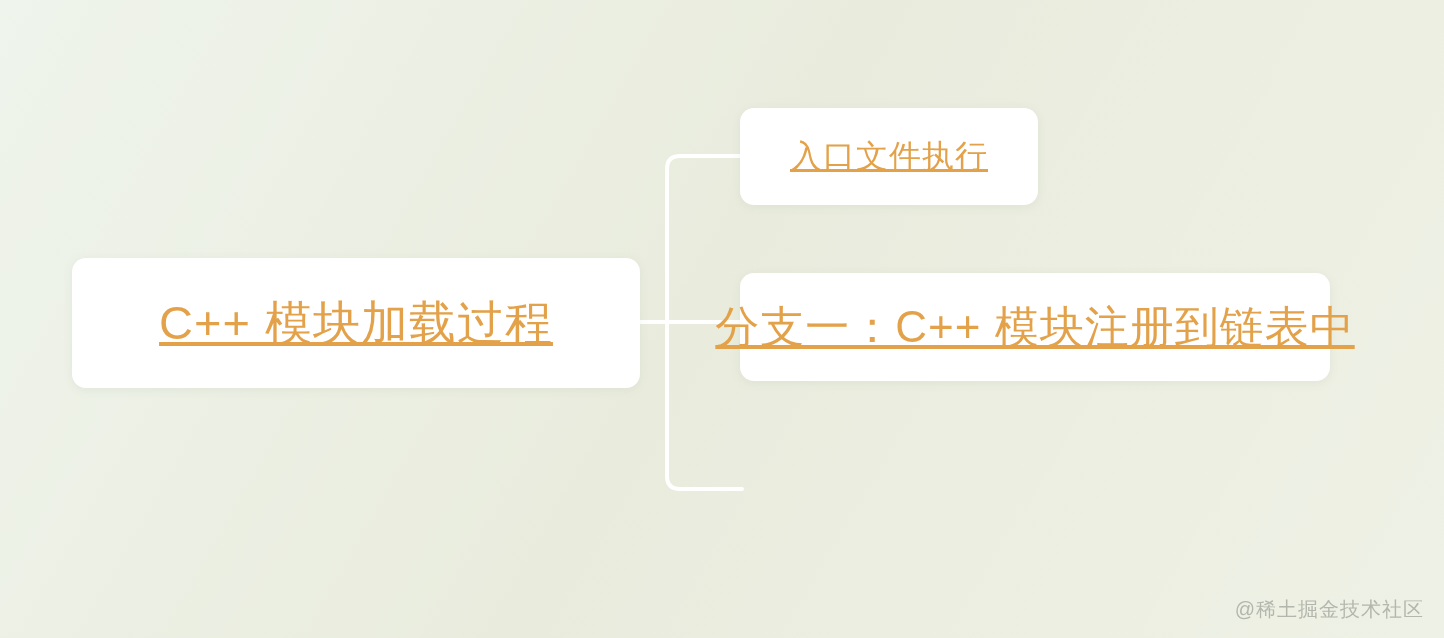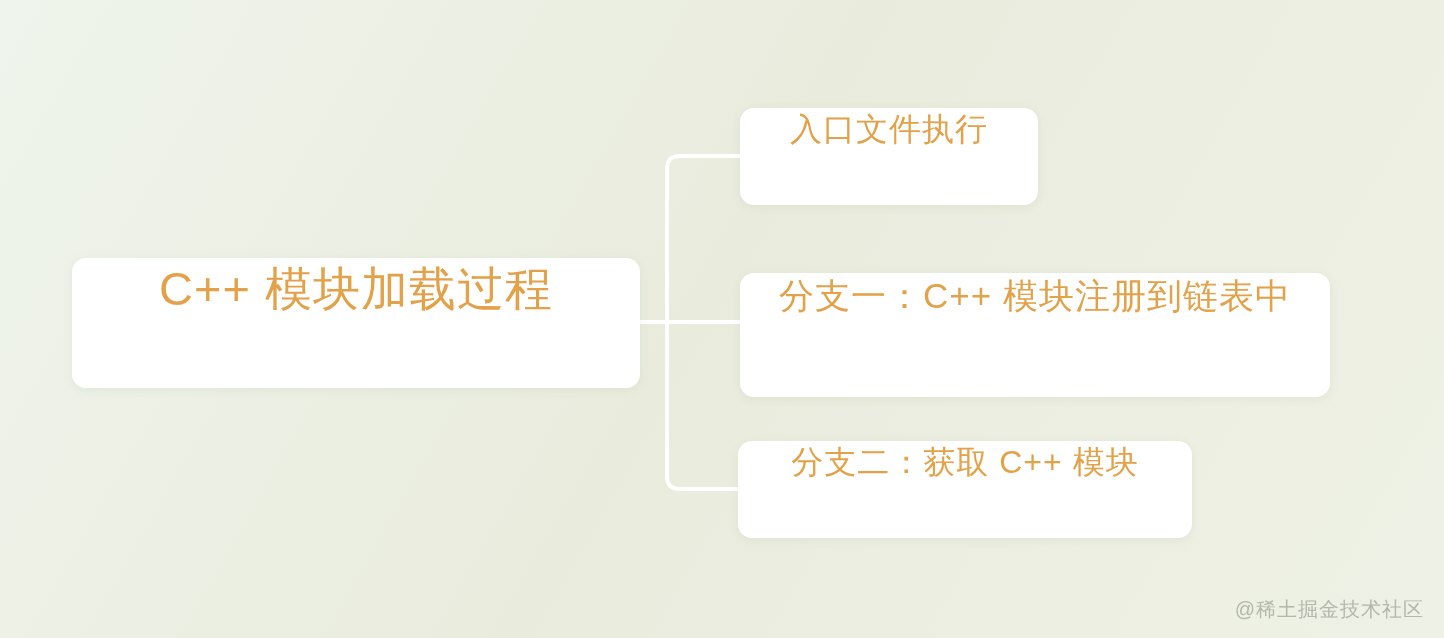--- a/index.html
+++ b/index.html
@@ -36,28 +36,29 @@
   }
   .connectors path {
     fill: none;
     stroke: var(--connector);
     stroke-width: 4;
     stroke-linecap: round;
   }
   .node {
     position: absolute;
     display: flex;
-    align-items: flex-start;
+    align-items: center;
     justify-content: center;
     background: var(--node-bg);
     border-radius: 14px;
     box-shadow: 0 2px 10px rgba(130, 140, 115, 0.10);
     color: var(--node-text);
     cursor: pointer;
     white-space: nowrap;
+    text-decoration: underline;
   }
   .node-label {
     color: var(--node-text);
     letter-spacing: 1px;
   }
   .node.root {
     left: 72px;
     top: 258px;
     width: 568px;
     height: 130px;
@@ -67,22 +68,22 @@
     left: 740px;
     top: 108px;
     width: 298px;
     height: 97px;
     font-size: 32px;
   }
   .node.child-2 {
     left: 740px;
     top: 273px;
     width: 590px;
-    height: 124px;
-    font-size: 35px;
+    height: 108px;
+    font-size: 44px;
   }
   .node.child-3 {
     left: 738px;
     top: 441px;
     width: 454px;
     height: 97px;
     font-size: 32px;
   }
   .watermark {
     position: absolute;
@@ -109,19 +110,16 @@
   </div>
 
   <div class="node child-1">
     <span class="node-label">入口文件执行</span>
   </div>
 
   <div class="node child-2">
     <span class="node-label">分支一：C++ 模块注册到链表中</span>
   </div>
 
-  <div class="node child-3">
-    <span class="node-label">分支二：获取 C++ 模块</span>
-  </div>
 
   <div class="watermark">@稀土掘金技术社区</div>
 
 </div>
 
 </body></html>

